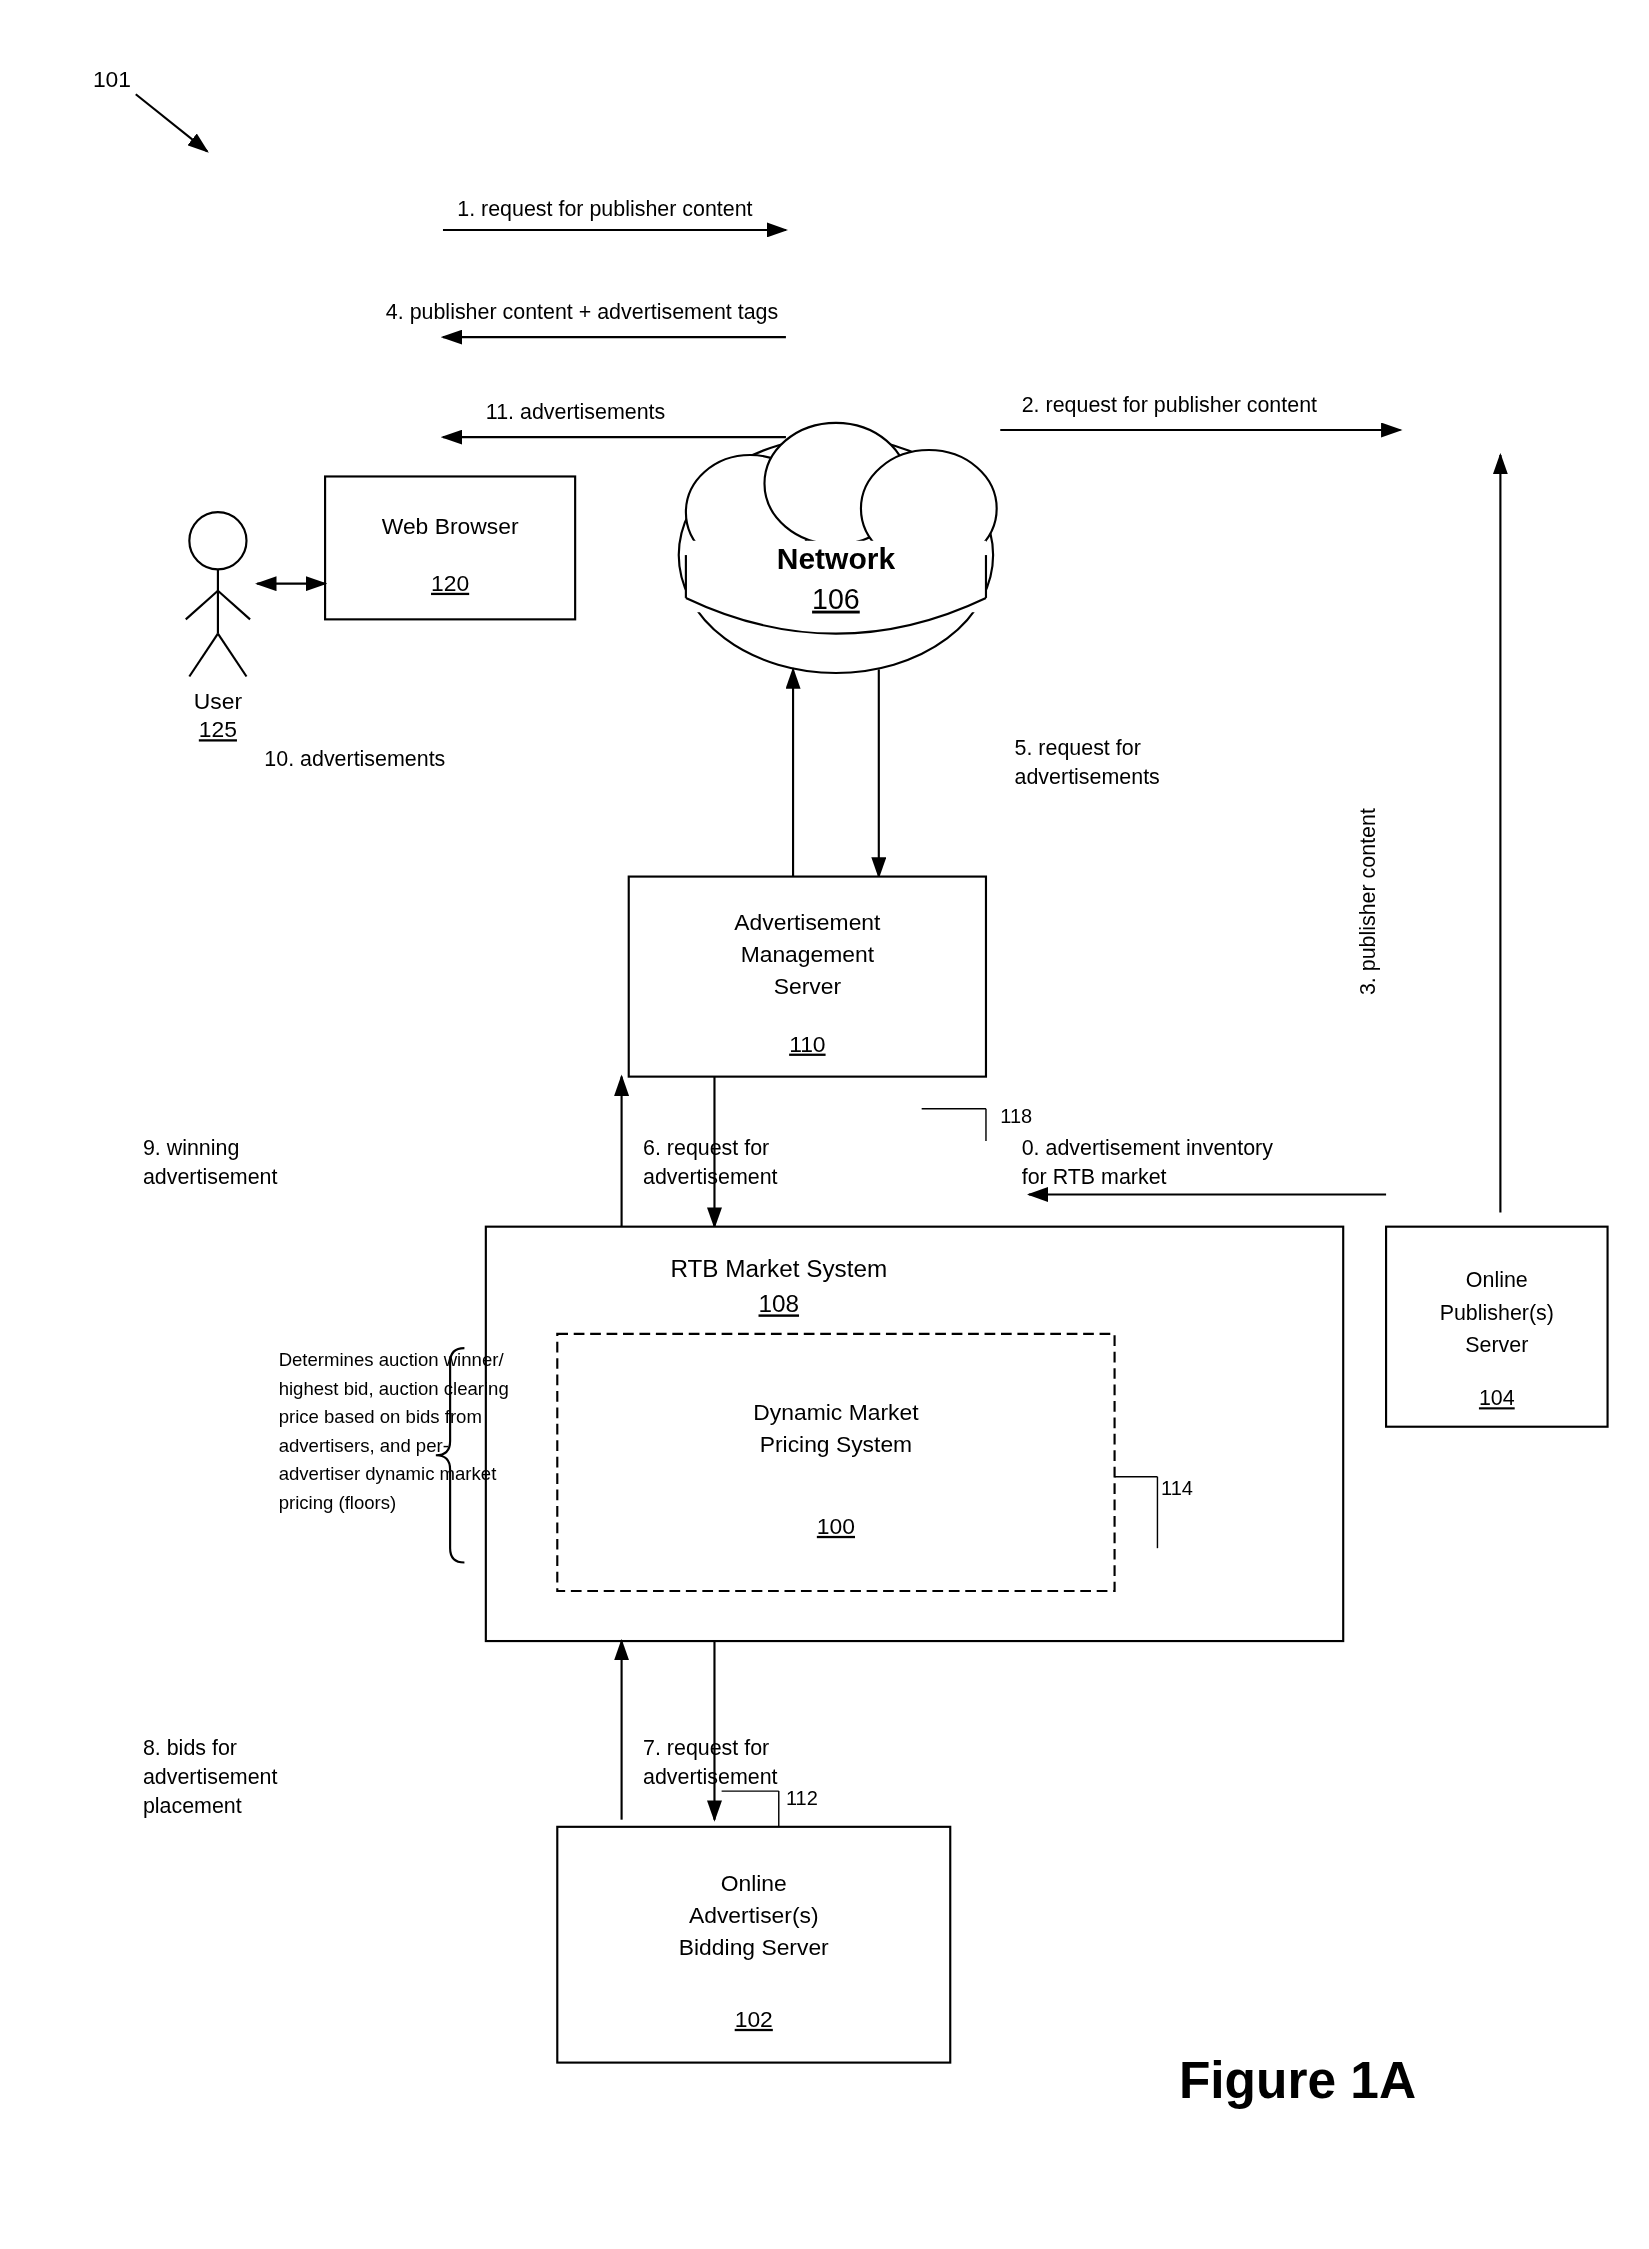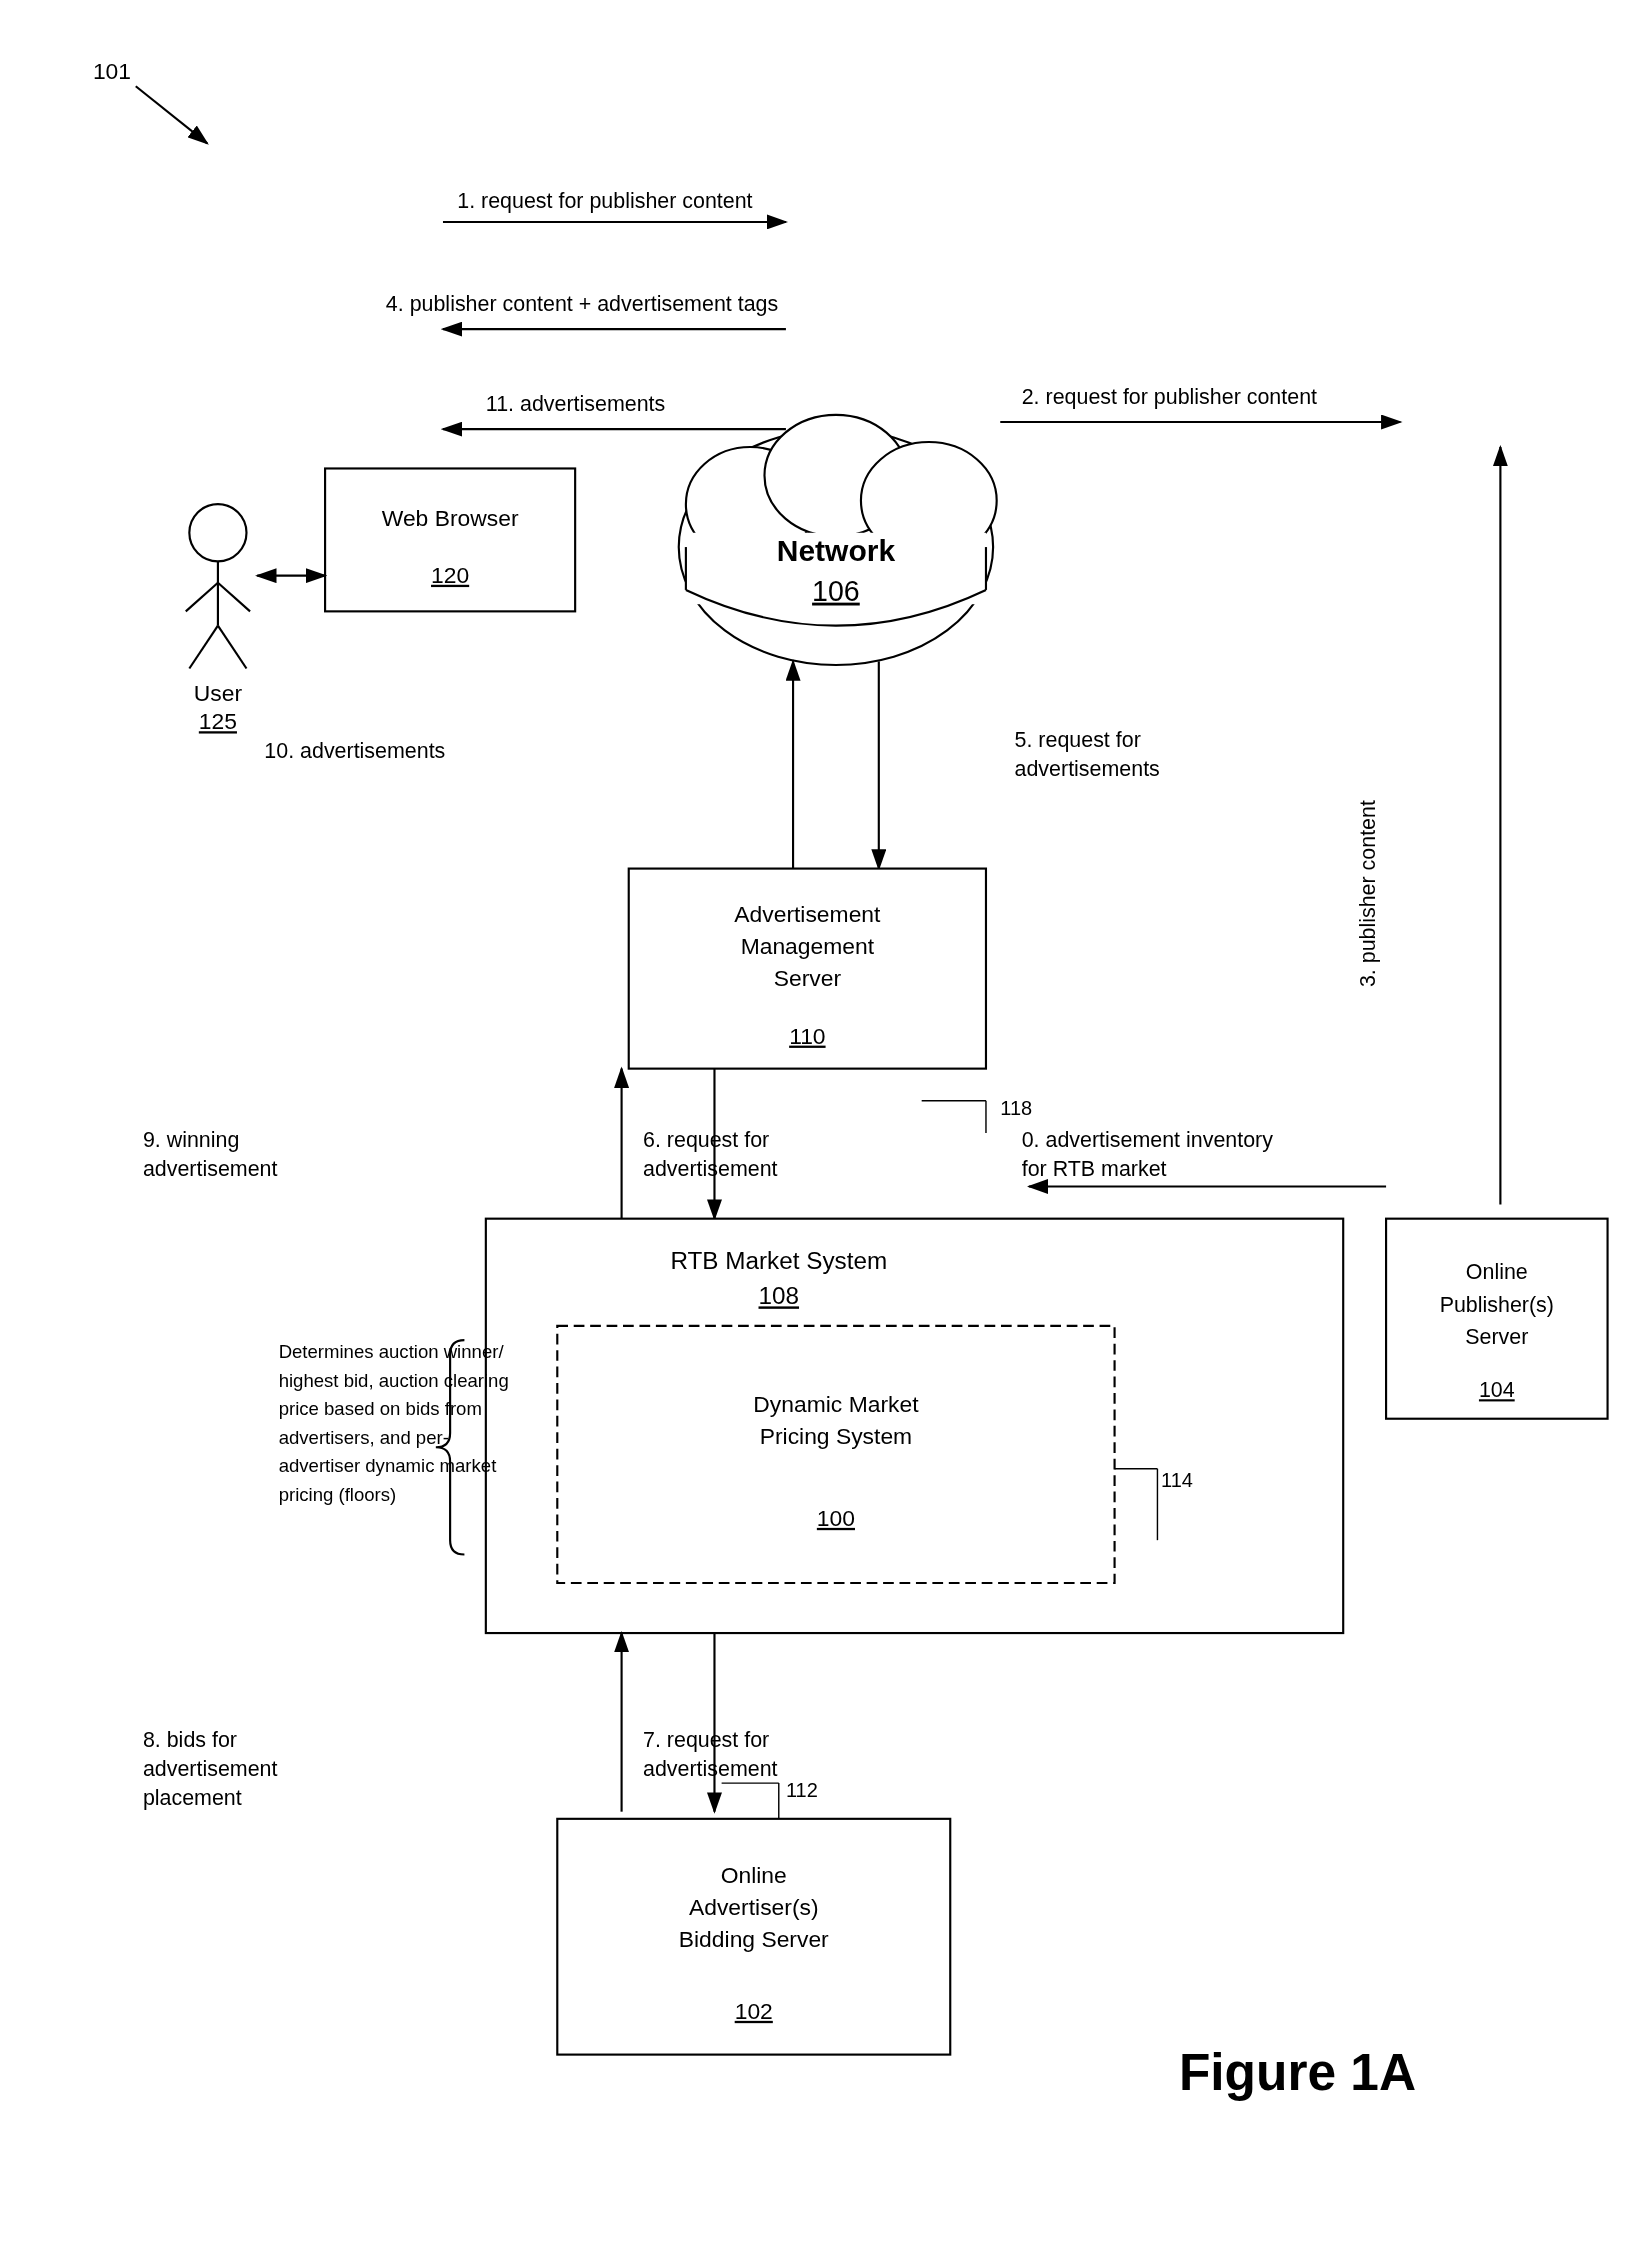--- a/index.html
+++ b/index.html
@@ -6,21 +6,21 @@
     body {
       background: #fff;
       font-family: Arial, sans-serif;
       width: 1649px;
       height: 2250px;
       position: relative;
       overflow: hidden;
     }
     .diagram-container {
       position: absolute;
-      top: 4px; left: 0;
+      top: 12px; left: 0;
       width: 1649px;
       height: 1606px;
     }
     svg {
       position: absolute;
       top: 0; left: 0;
       width: 1649px;
       height: 2250px;
     }
   </style>

